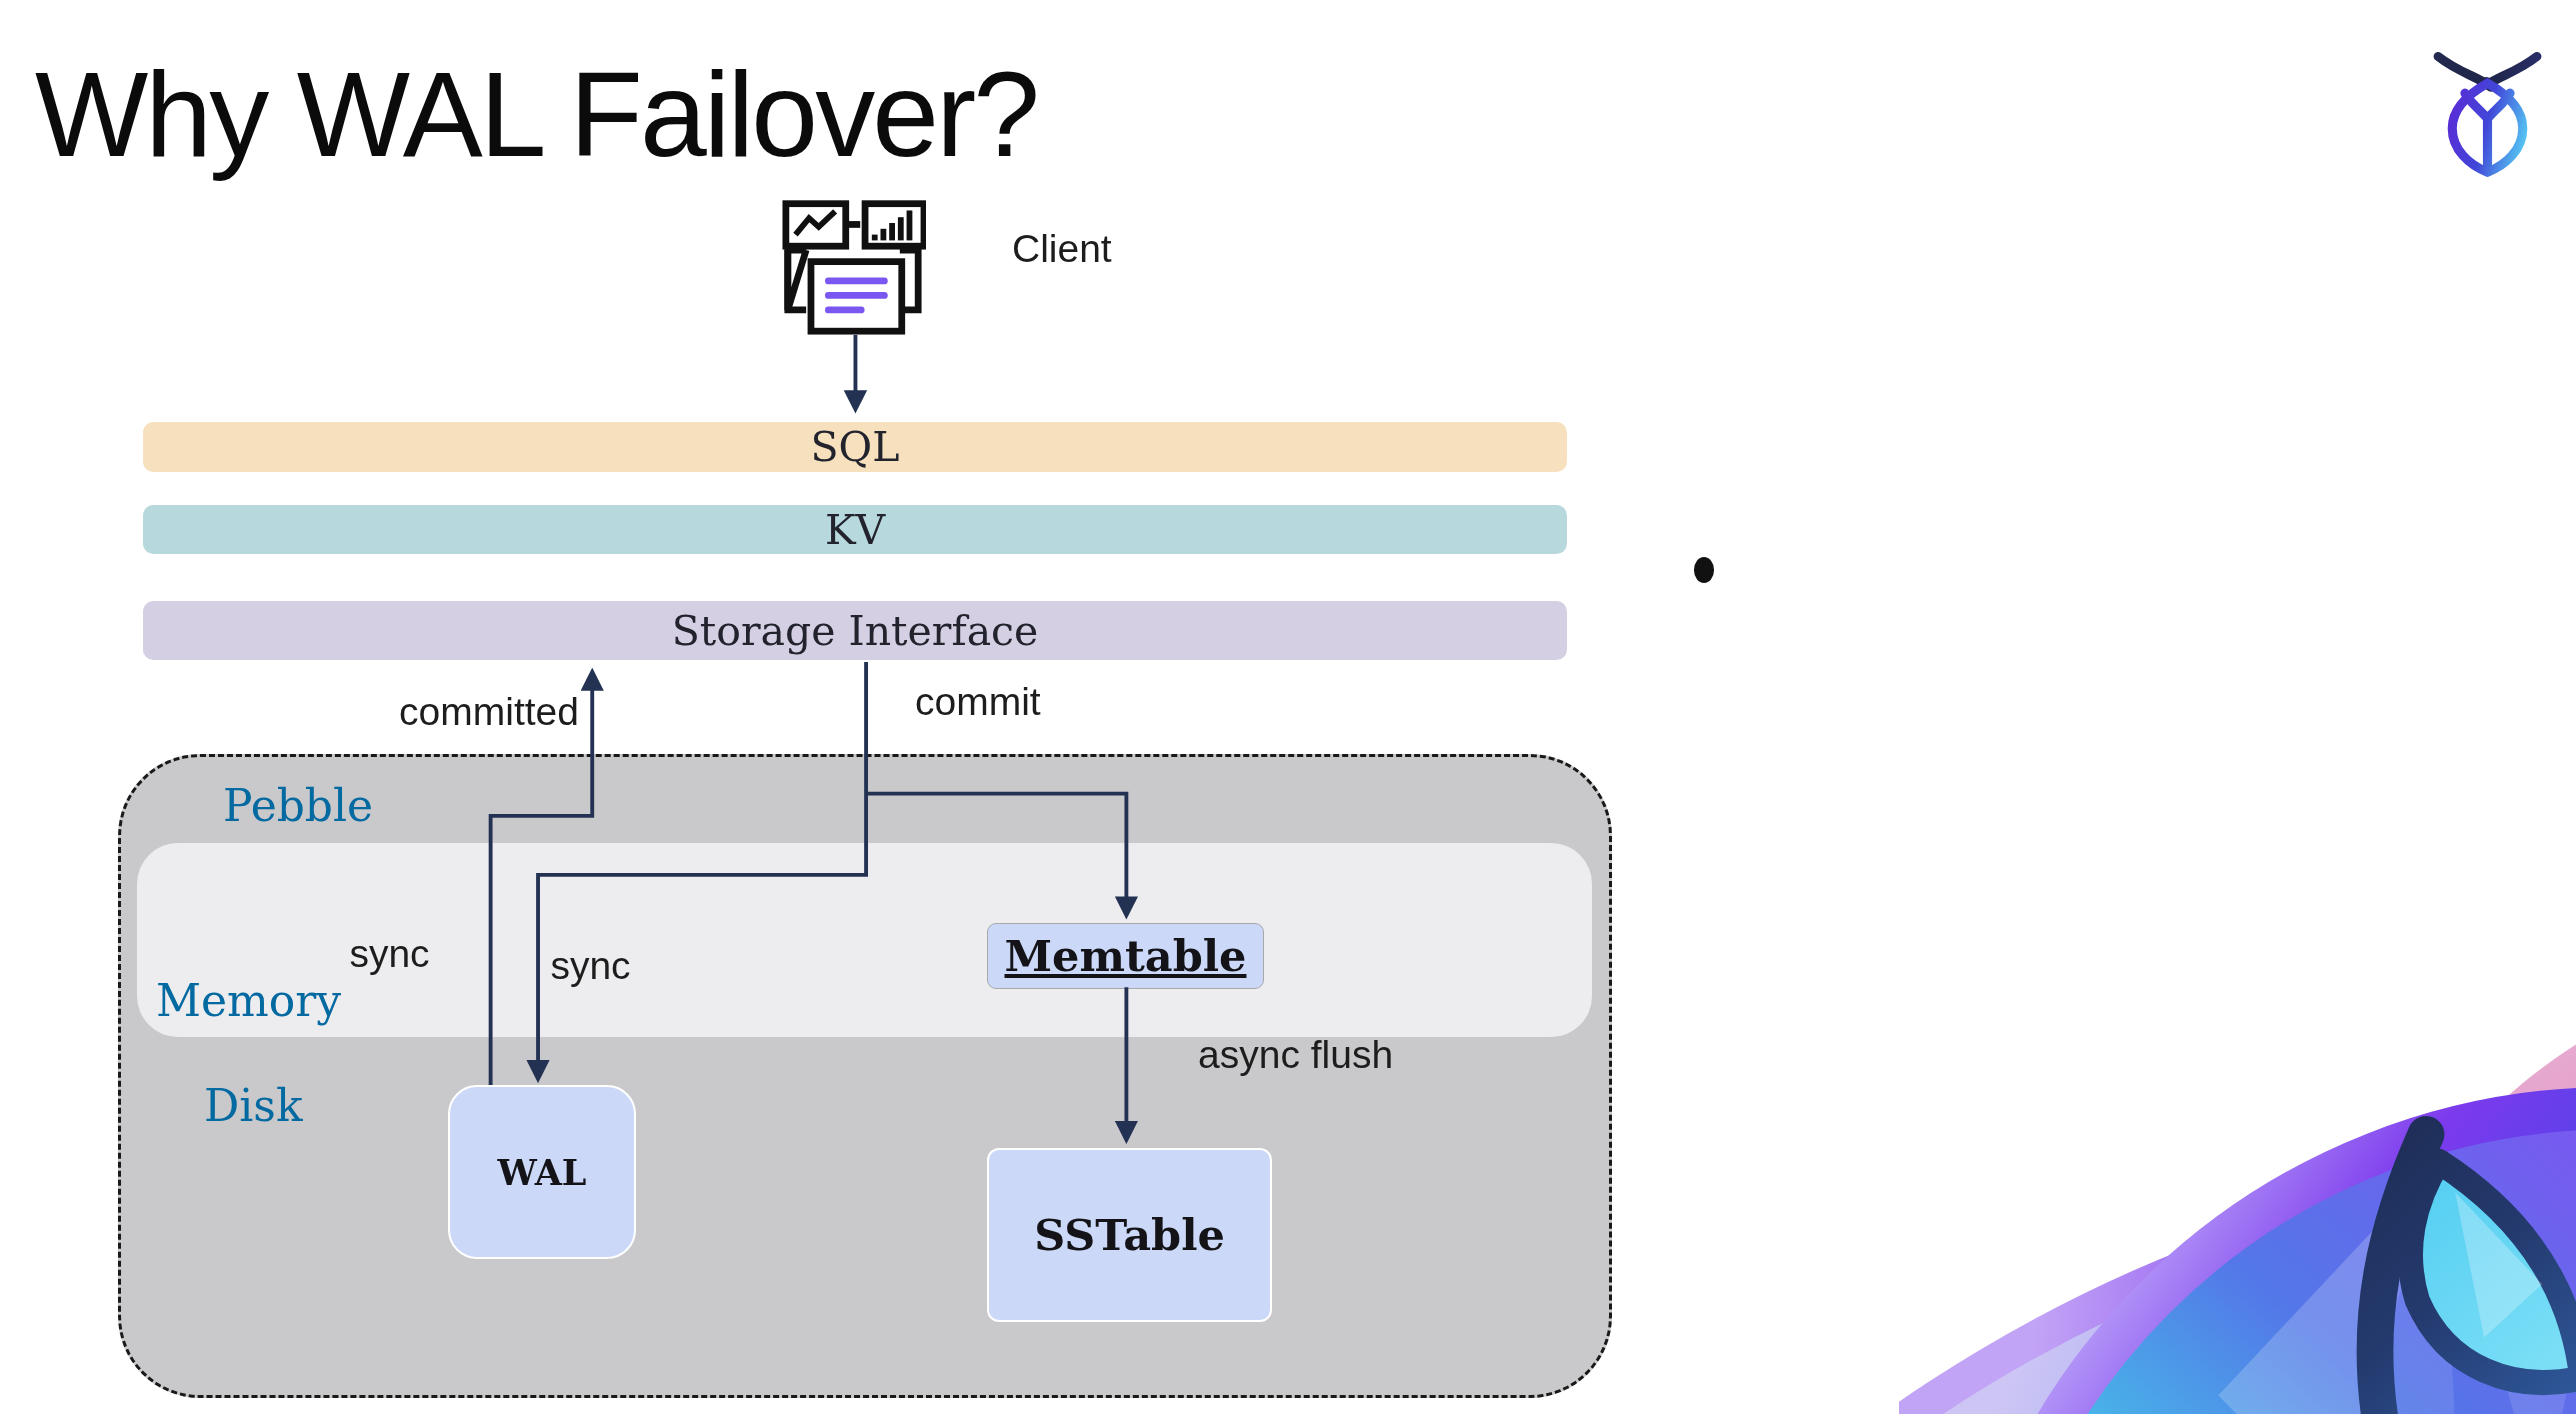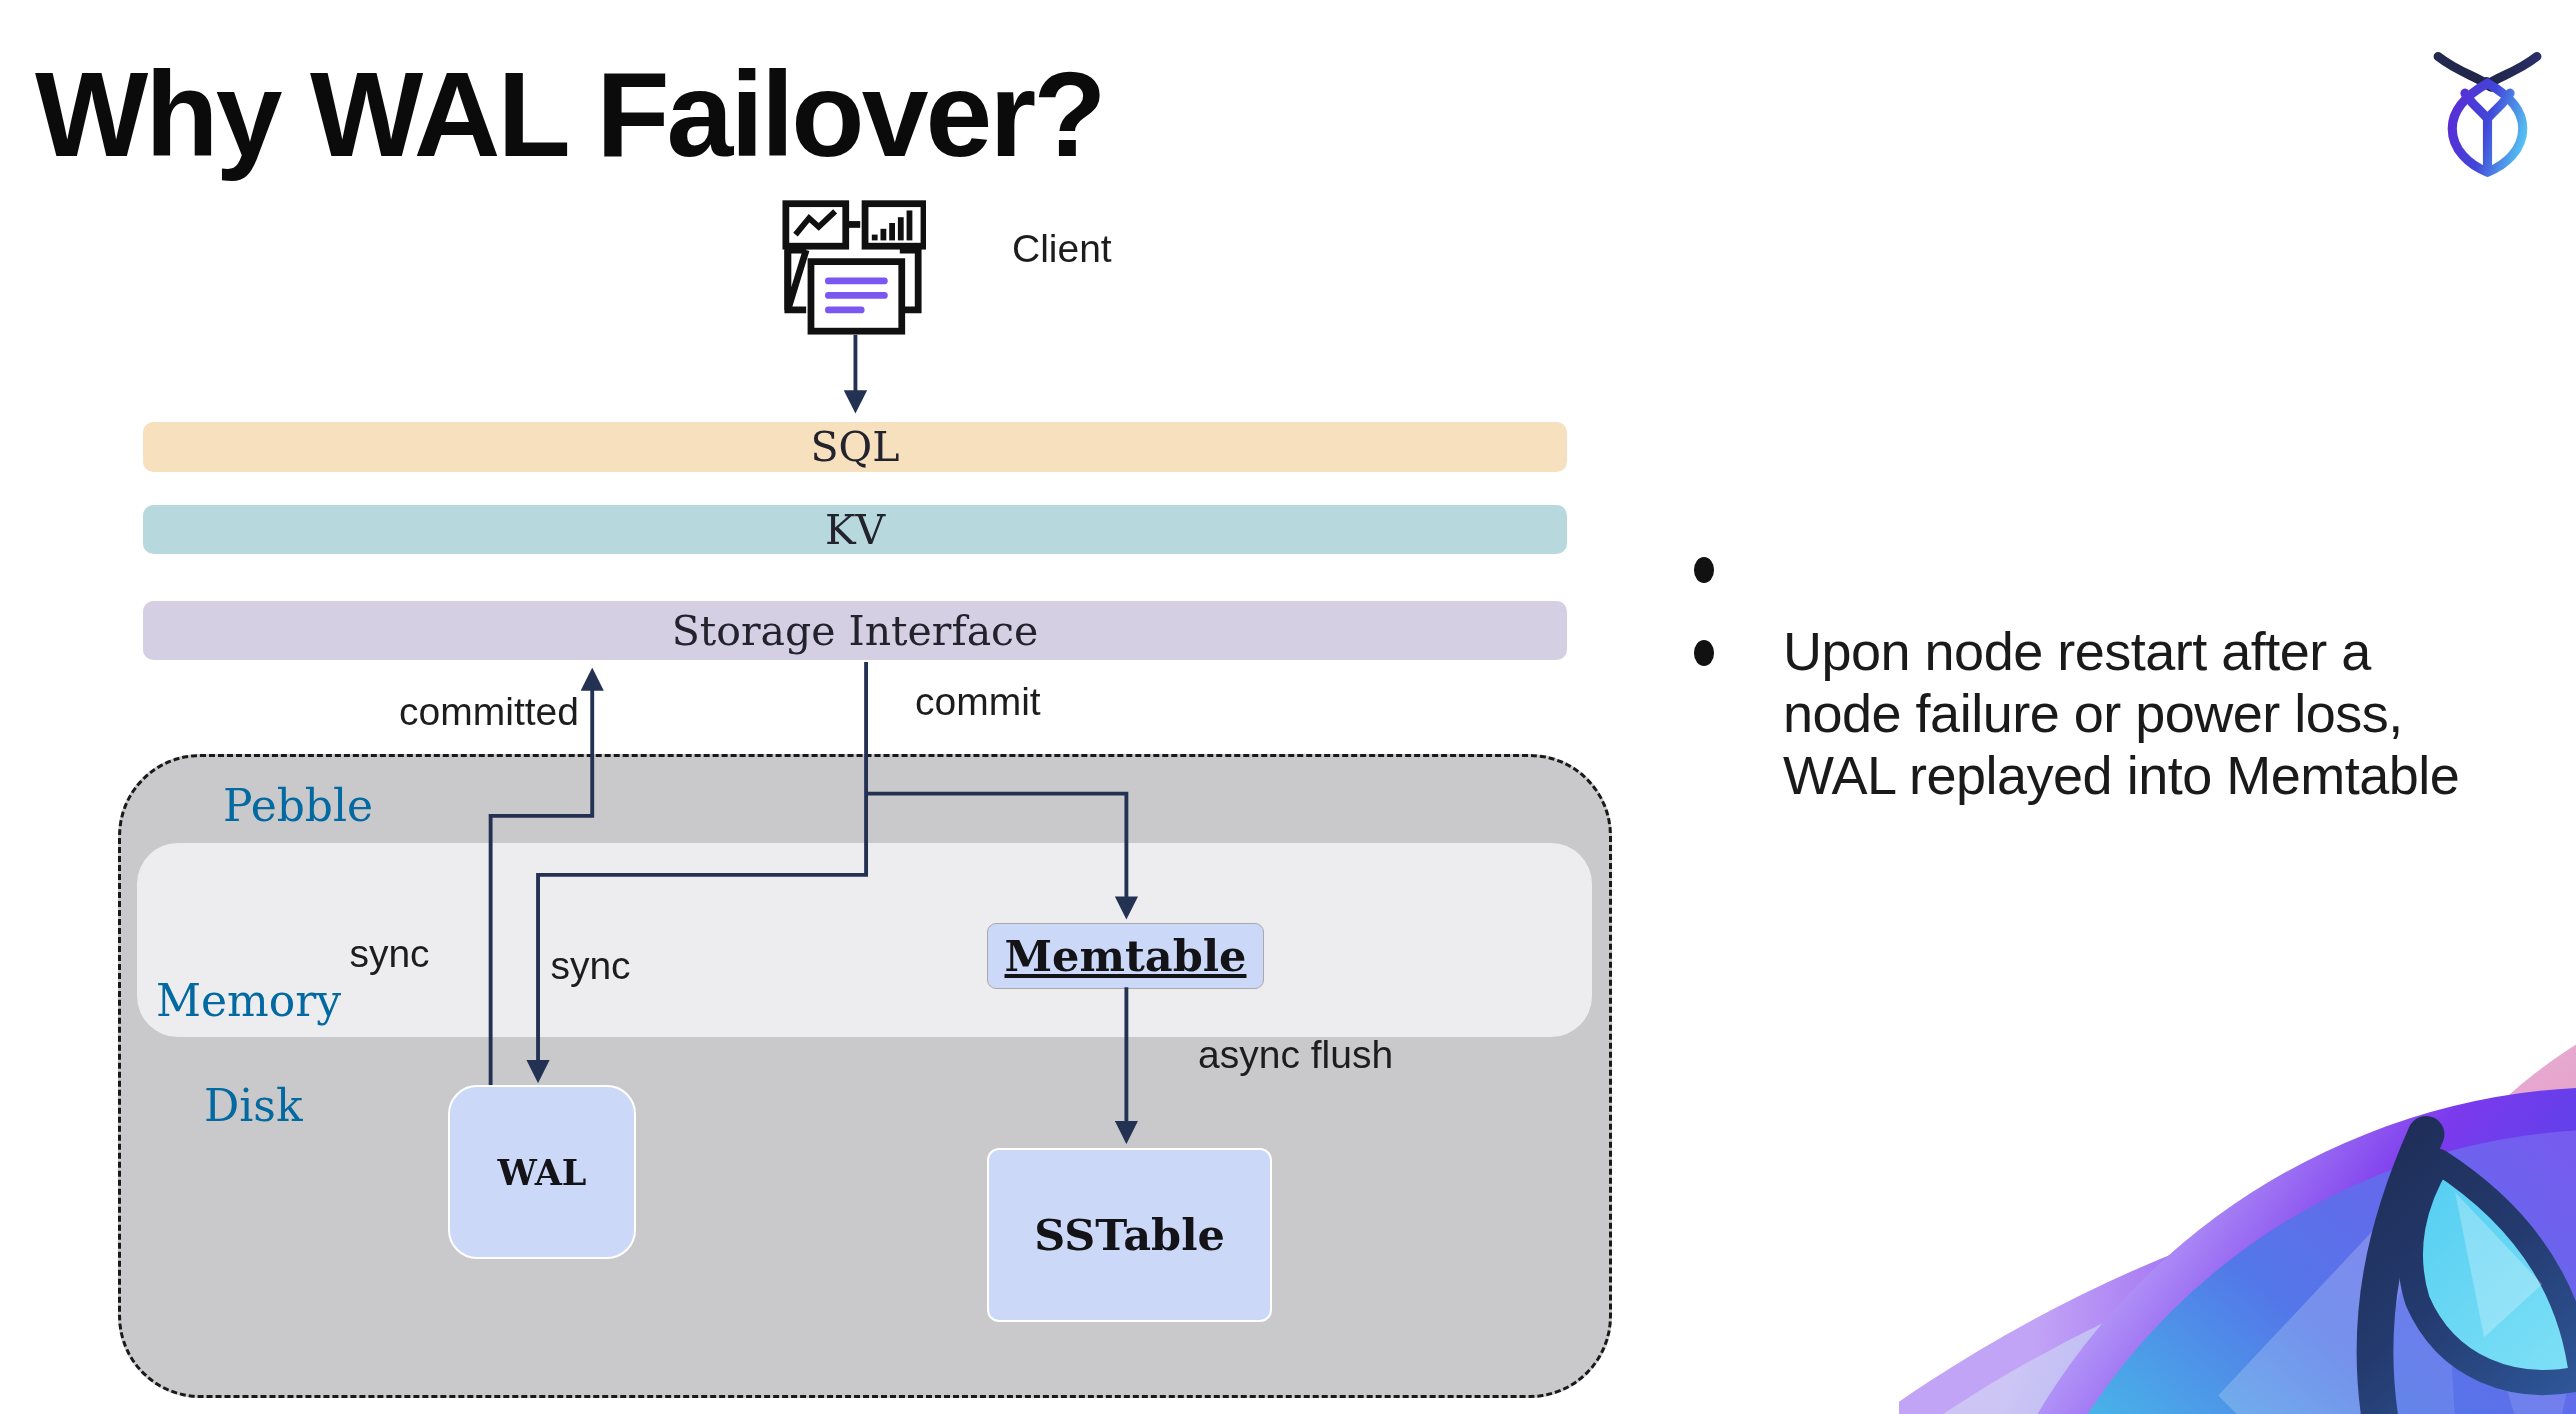--- a/index.html
+++ b/index.html
@@ -4,21 +4,21 @@
 <style>
   html,body{margin:0;padding:0;}
   body{
     width:2576px;height:1415px;position:relative;overflow:hidden;
     background:#ffffff;font-family:"Liberation Sans",sans-serif;
   }
   .abs{position:absolute;}
 
   
   #title{
-    left:35px;top:54px;font-size:120px;font-weight:700;letter-spacing:-2.9px;
+    left:35px;top:54px;font-size:120px;font-weight:400;letter-spacing:-2.9px;
     color:#0b0b0b;line-height:1;white-space:nowrap;
   }
 
   
   .layer-bar{
     left:143px;width:1424px;border-radius:10.6px;
     display:flex;align-items:center;justify-content:center;
     font-family:"DejaVu Serif",serif;font-size:41px;color:#23232e;
   }
   #bar-sql{top:422px;height:50px;background:#f6e0bd;}
@@ -162,26 +162,20 @@
     <path d="M507,1121 L507,843 L612,843 L612,709" marker-end="url(#ah)"></path>
     <path d="M895,684 L895,904 L556,904 L556,1100" marker-end="url(#ah)"></path>
     <path d="M895,820 L1164,820 L1164,931" marker-end="url(#ah)"></path>
     <path d="M1164,1020 L1164,1163" marker-end="url(#ah)"></path>
   </g>
 </svg>
 
 <div id="bullets" class="abs">
   <div class="bullet">
     <div class="bullet-dot"></div>
-  </div>
-  <div class="bullet">
-    <div class="bullet-dot"></div>
-    <div class="bullet-text">Upon node restart after a
-node failure or power loss,
-WAL replayed into Memtable</div>
   </div>
 </div>
 
 <svg id="decoration" class="abs" width="677" height="484" viewBox="0 0 700 500">
   <defs>
     <linearGradient id="pg" x1="0" y1="0" x2="0.55" y2="1">
       <stop offset="0" stop-color="#efc4de"></stop>
         <stop offset="0.45" stop-color="#d877b4"></stop>
         <stop offset="1" stop-color="#c13b8f"></stop>
     </linearGradient>

